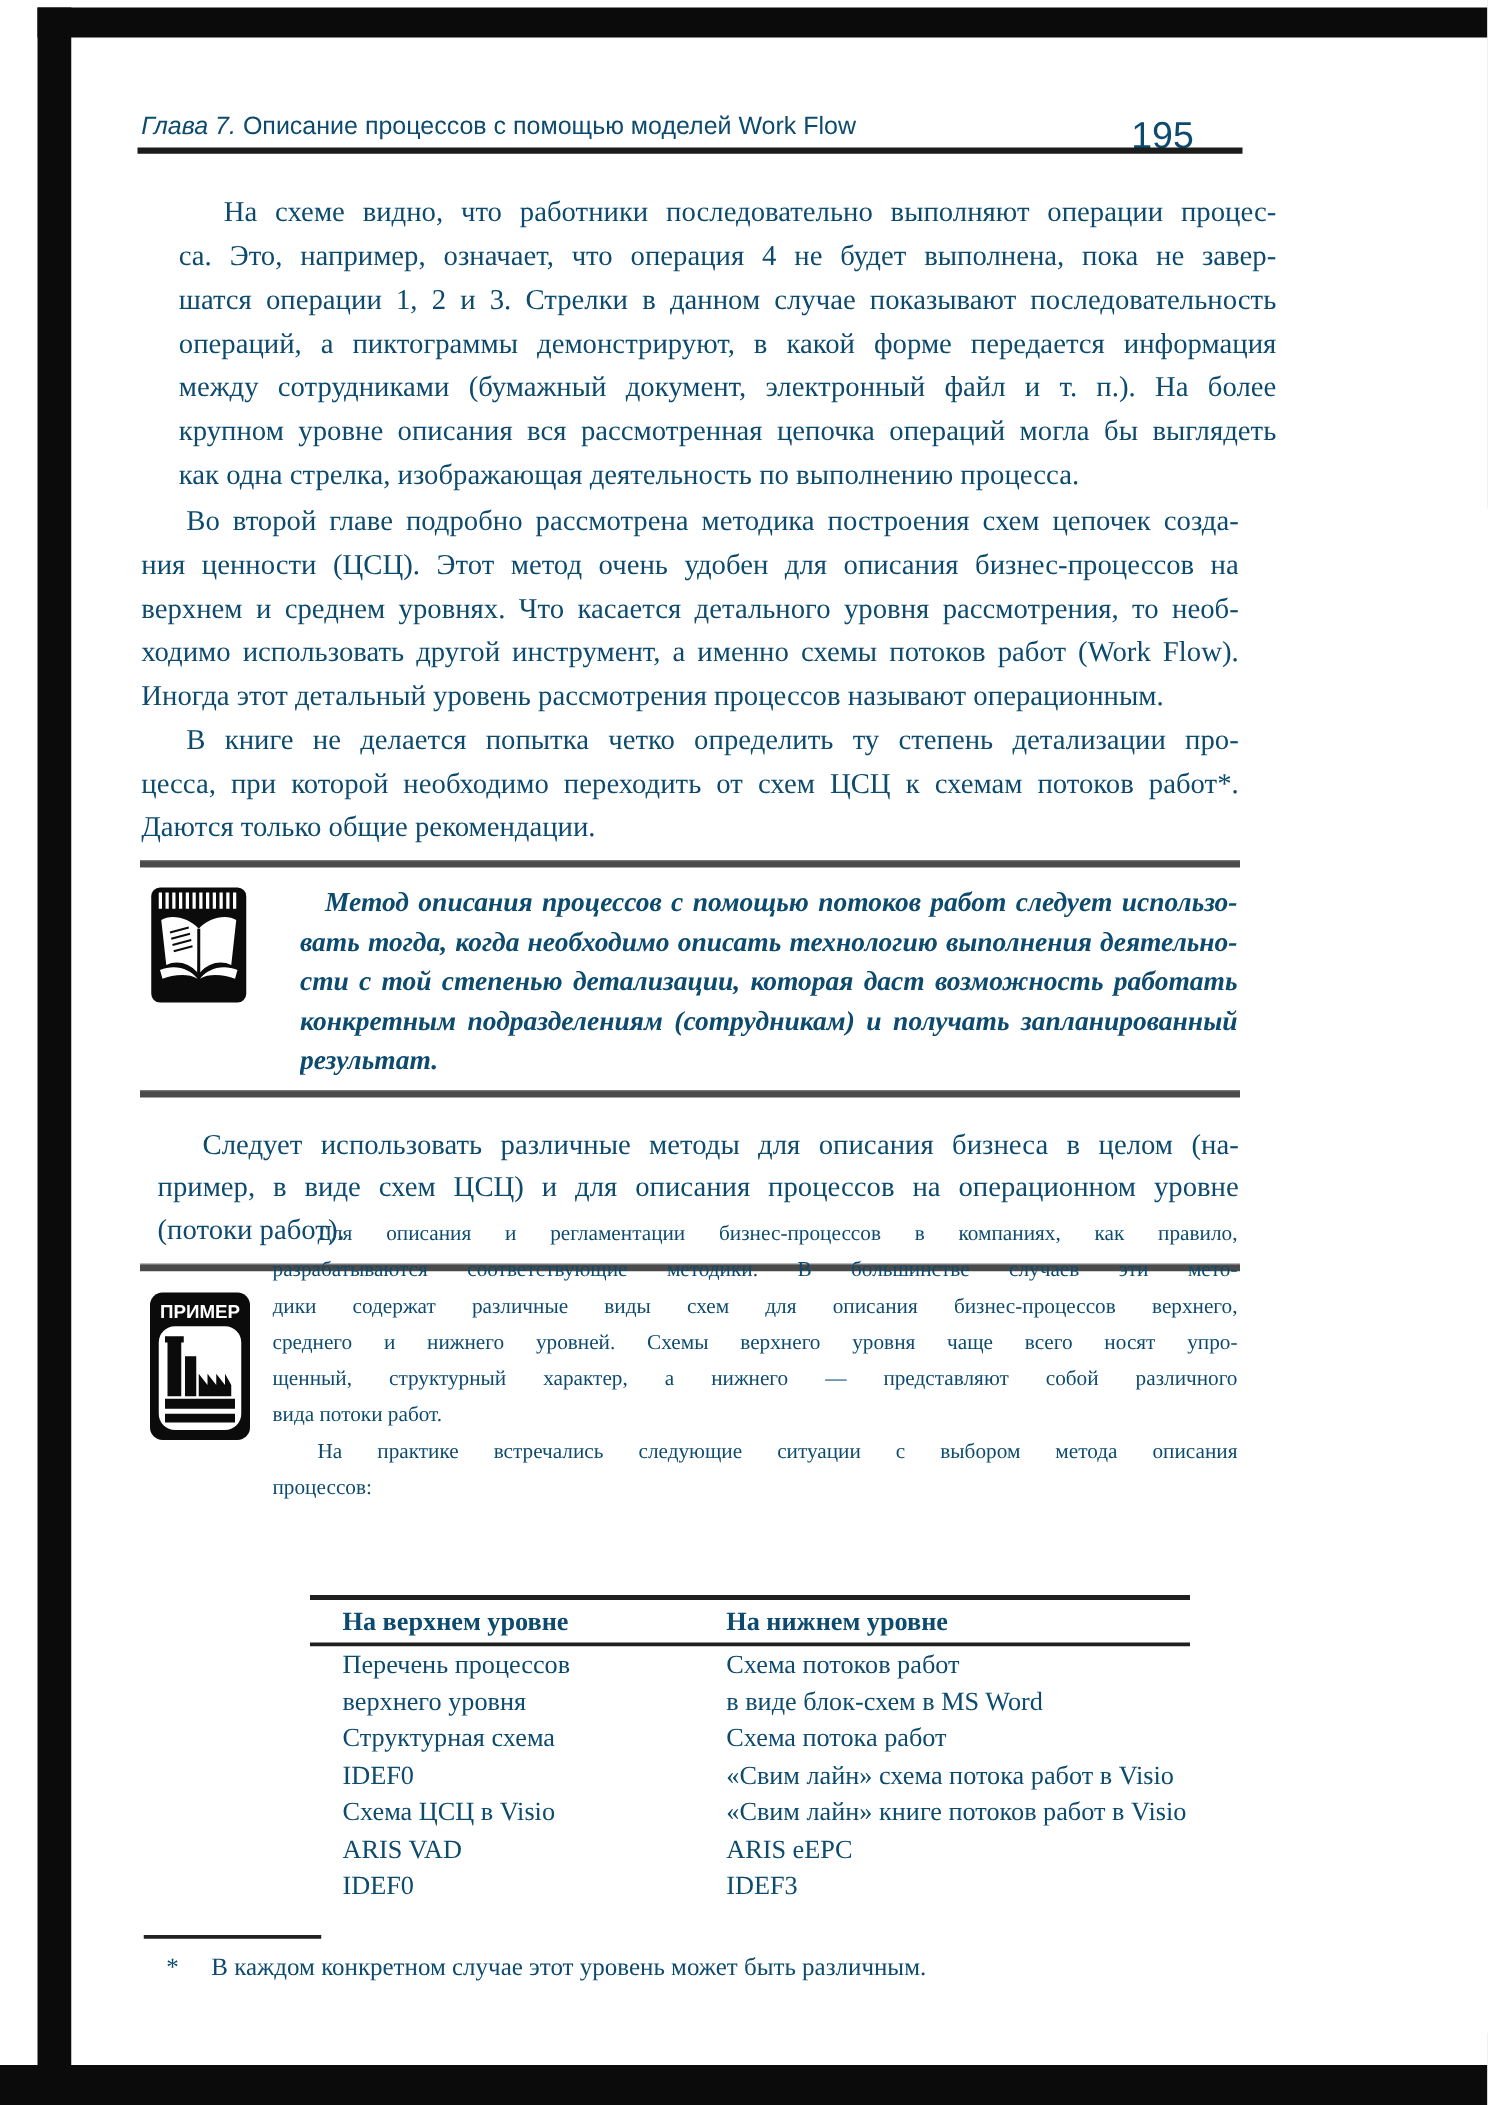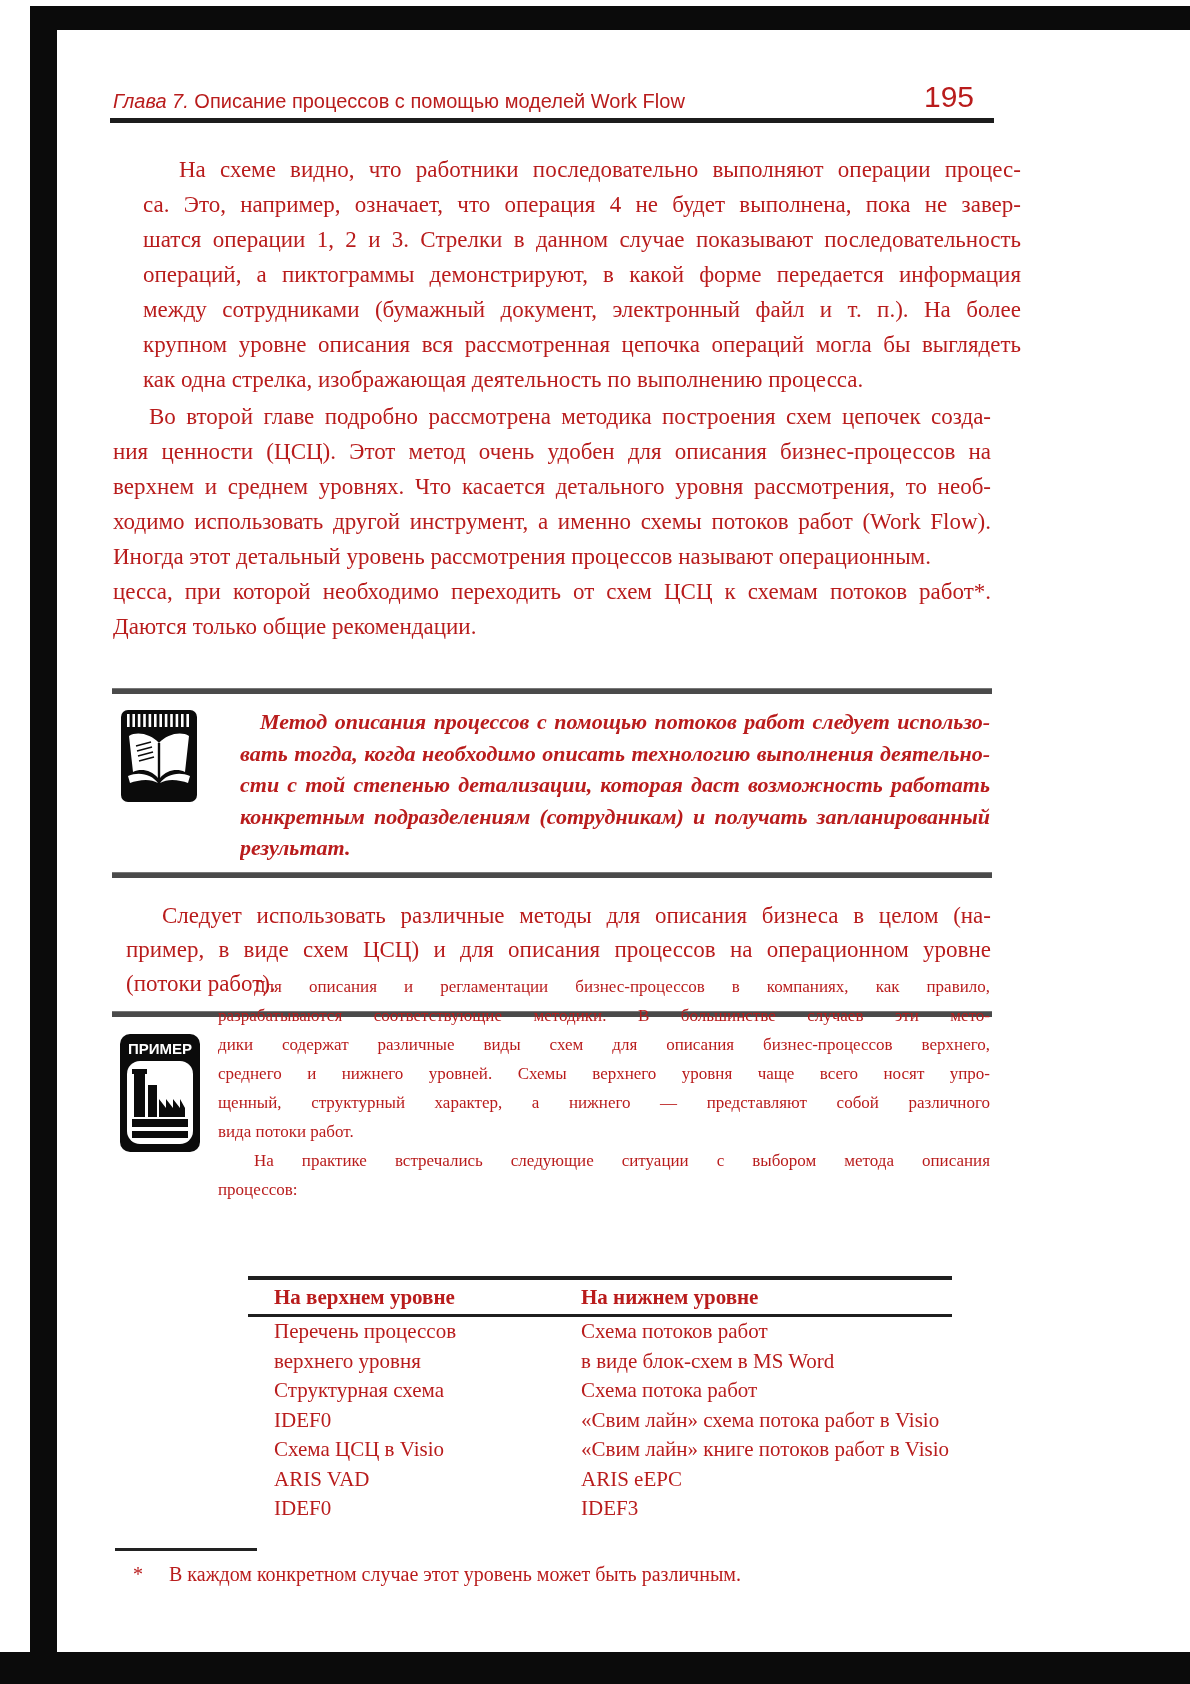--- a/index.html
+++ b/index.html
@@ -1,30 +1,30 @@
 <!DOCTYPE html>
 <html><head>
 <meta charset="utf-8">
 <style>
   html,body { margin:0; padding:0; background:#e8e8e8; }
   .page {
     position:relative; width:1190px; height:1684px;
     background:#ffffff; overflow:hidden;
-    font-family:"Liberation Serif", serif; color:#b91c1c;
+    font-family:"Liberation Serif", serif; color:#0c4a6e;
   }
   
   .scan-top    { position:absolute; left:30px; top:6px;  right:0; height:24px; background:#0b0b0b; }
   .scan-left   { position:absolute; left:30px; top:6px;  width:27px; height:1648px; background:#0b0b0b; }
   .scan-bottom { position:absolute; left:0; top:1652px; width:1190px; height:32px; background:#0b0b0b; }
 
   
   .chap { position:absolute; left:113px; top:88px; width:700px;
           font-family:"Liberation Sans", sans-serif; font-size:20px; line-height:26px; }
   .chap .lbl { font-style:italic; }
-  .pagenum { position:absolute; left:905px; top:80px; width:88px; text-align:center;
+  .pagenum { position:absolute; left:905px; top:92px; width:88px; text-align:left;
              font-family:"Liberation Sans", sans-serif; font-size:30px; line-height:34px; }
   .head-rule { position:absolute; left:110px; top:118px; width:884px; height:5px; background:#1c1c1c; }
 
   
   .ln { text-align:justify; text-align-last:justify; overflow:hidden; }
   .ln.last { text-align-last:left; }
   .body-par { position:absolute; left:113px; width:878px; font-size:23px; line-height:35px; }
   .body-par .ln { height:35px; }
   .body-par .ln.first { padding-left:36px; }
 
@@ -87,20 +87,21 @@
       <div class="ln last">как одна стрелка, изображающая деятельность по выполнению процесса.</div>
     </div>
   <div class="body-par p2">
       <div class="ln first">Во второй главе подробно рассмотрена методика построения схем цепочек созда-</div>
       <div class="ln">ния ценности (ЦСЦ). Этот метод очень удобен для описания бизнес-процессов на</div>
       <div class="ln">верхнем и среднем уровнях. Что касается детального уровня рассмотрения, то необ-</div>
       <div class="ln">ходимо использовать другой инструмент, а именно схемы потоков работ (Work Flow).</div>
       <div class="ln last">Иногда этот детальный уровень рассмотрения процессов называют операционным.</div>
     </div>
   <div class="body-par p3">
+      <div class="ln first">В книге не делается попытка четко определить ту степень детализации про-</div>
       <div class="ln">цесса, при которой необходимо переходить от схем ЦСЦ к схемам потоков работ*.</div>
       <div class="ln last">Даются только общие рекомендации.</div>
     </div>
 
   <div class="note-rule-top"></div>
   <div class="note-icon">
     <svg viewBox="0 0 78 94" width="78" height="94">
       <rect x="1" y="1" width="76" height="92" rx="7" fill="#0b0b0b"></rect>
       <g fill="#ffffff">
         <rect x="7" y="5" width="2.6" height="13"></rect>

